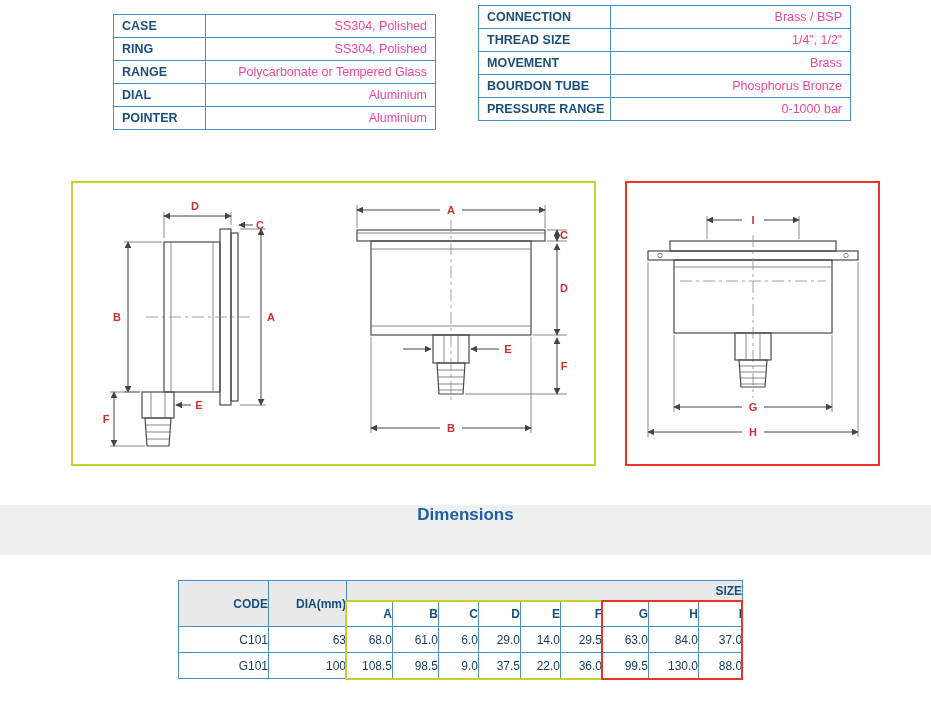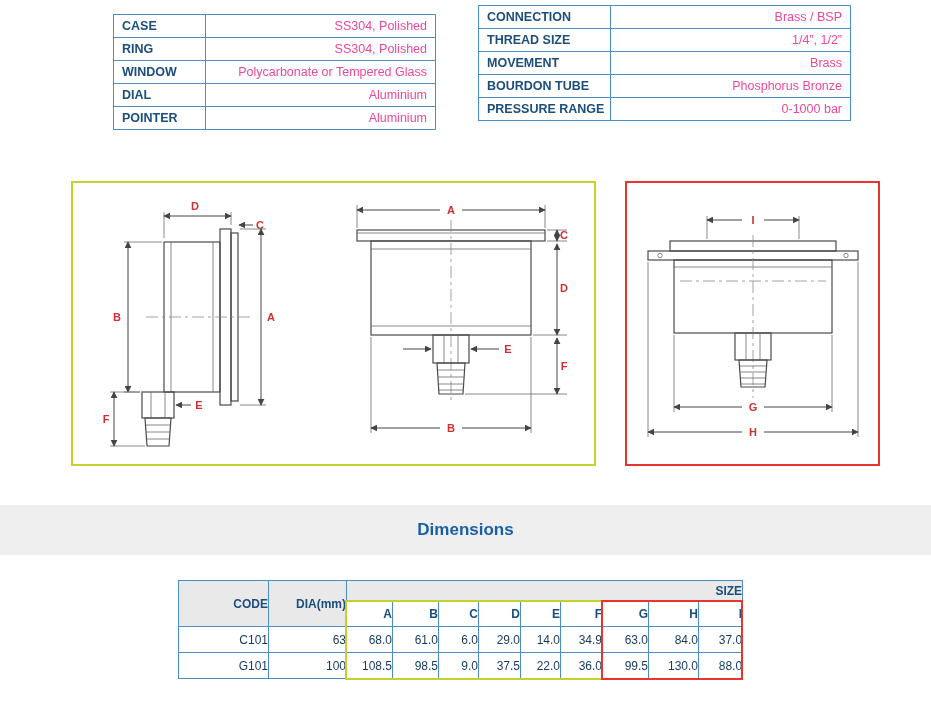--- a/index.html
+++ b/index.html
@@ -23,21 +23,21 @@
 
   svg .ln  { fill:none; stroke:#4a4a4a; stroke-width:1.2; }
   svg .thin{ fill:none; stroke:#6b6b6b; stroke-width:0.8; }
   svg .ext { stroke:#6b6b6b; stroke-width:0.8; }
   svg .dim { stroke:#444444; stroke-width:1; }
   svg .cl  { stroke:#8a8a8a; stroke-width:0.8; stroke-dasharray:12 4 3 4; fill:none; }
   svg text { font-family:"Liberation Sans", sans-serif; font-size:11px; font-weight:bold; fill:#cf3030; }
 
   
   .band { position:absolute; left:0; top:505px; width:931px; height:50px; background:#efefef;
-          display:flex; align-items:center; justify-content:center; }
+          display:flex; justify-content:center; }
   .band h2 { font-size:17px; font-weight:bold; color:#1a5fa8; }
 
   
   .dimwrap { position:absolute; left:178px; top:580px; }
   .dim { table-layout:fixed; width:564px; background:#fff; }
   .dim td { border:1px solid #4a8ec2; text-align:right; font-size:12px; color:#16395c; overflow:hidden; }
   .dim td.hdr { font-weight:bold; color:#1b4e7c; }
   .dim td.gray { background:#e9e9e9; }
   .r-size td { height:20px; }
   .r-let td  { height:26px; }
@@ -59,21 +59,21 @@
     <tbody>
         <tr>
       <td class="lbl">CASE</td>
       <td class="val">SS304, Polished</td>
     </tr>
     <tr>
       <td class="lbl">RING</td>
       <td class="val">SS304, Polished</td>
     </tr>
     <tr>
-      <td class="lbl">WINDOW</td>
+      <td class="lbl">RANGE</td>
       <td class="val">Polycarbonate or Tempered Glass</td>
     </tr>
     <tr>
       <td class="lbl">DIAL</td>
       <td class="val">Aluminium</td>
     </tr>
     <tr>
       <td class="lbl">POINTER</td>
       <td class="val">Aluminium</td>
     </tr>
@@ -291,21 +291,21 @@
         <td class="hdr">I</td>
       </tr>
       <tr class="r-data">
         <td>C101</td>
         <td>63</td>
         <td>68.0</td>
         <td>61.0</td>
         <td>6.0</td>
         <td>29.0</td>
         <td>14.0</td>
-        <td>34.9</td>
+        <td>29.5</td>
         <td>63.0</td>
         <td>84.0</td>
         <td>37.0</td>
       </tr>
       <tr class="r-data">
         <td>G101</td>
         <td>100</td>
         <td>108.5</td>
         <td>98.5</td>
         <td>9.0</td>

